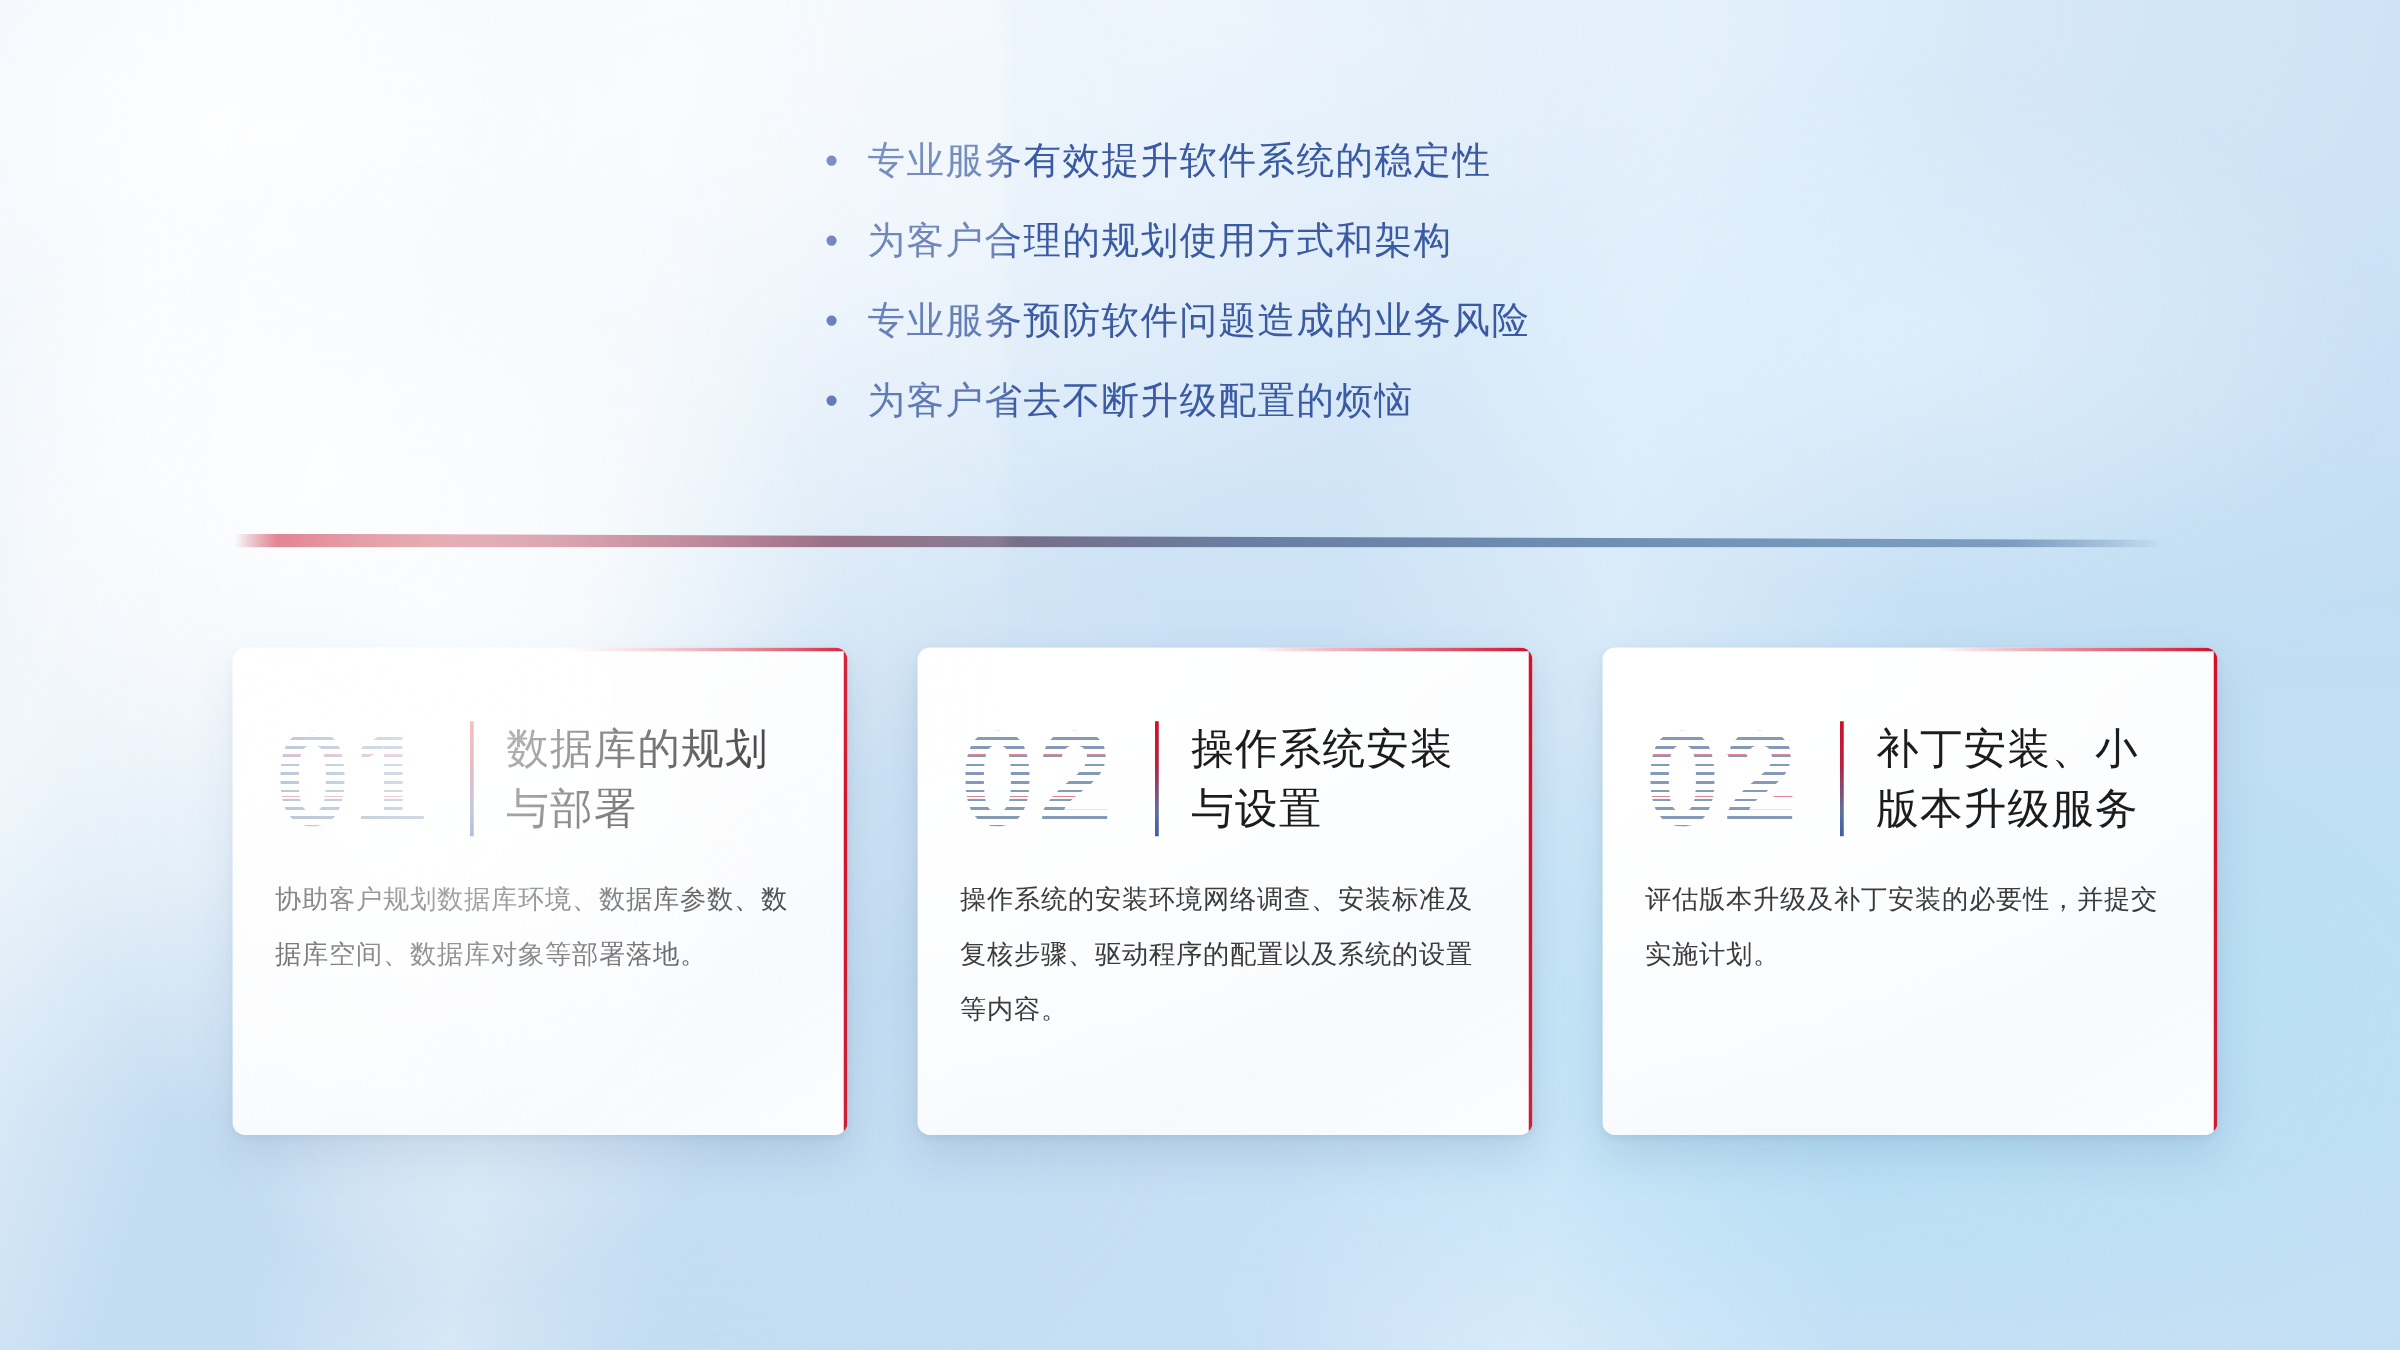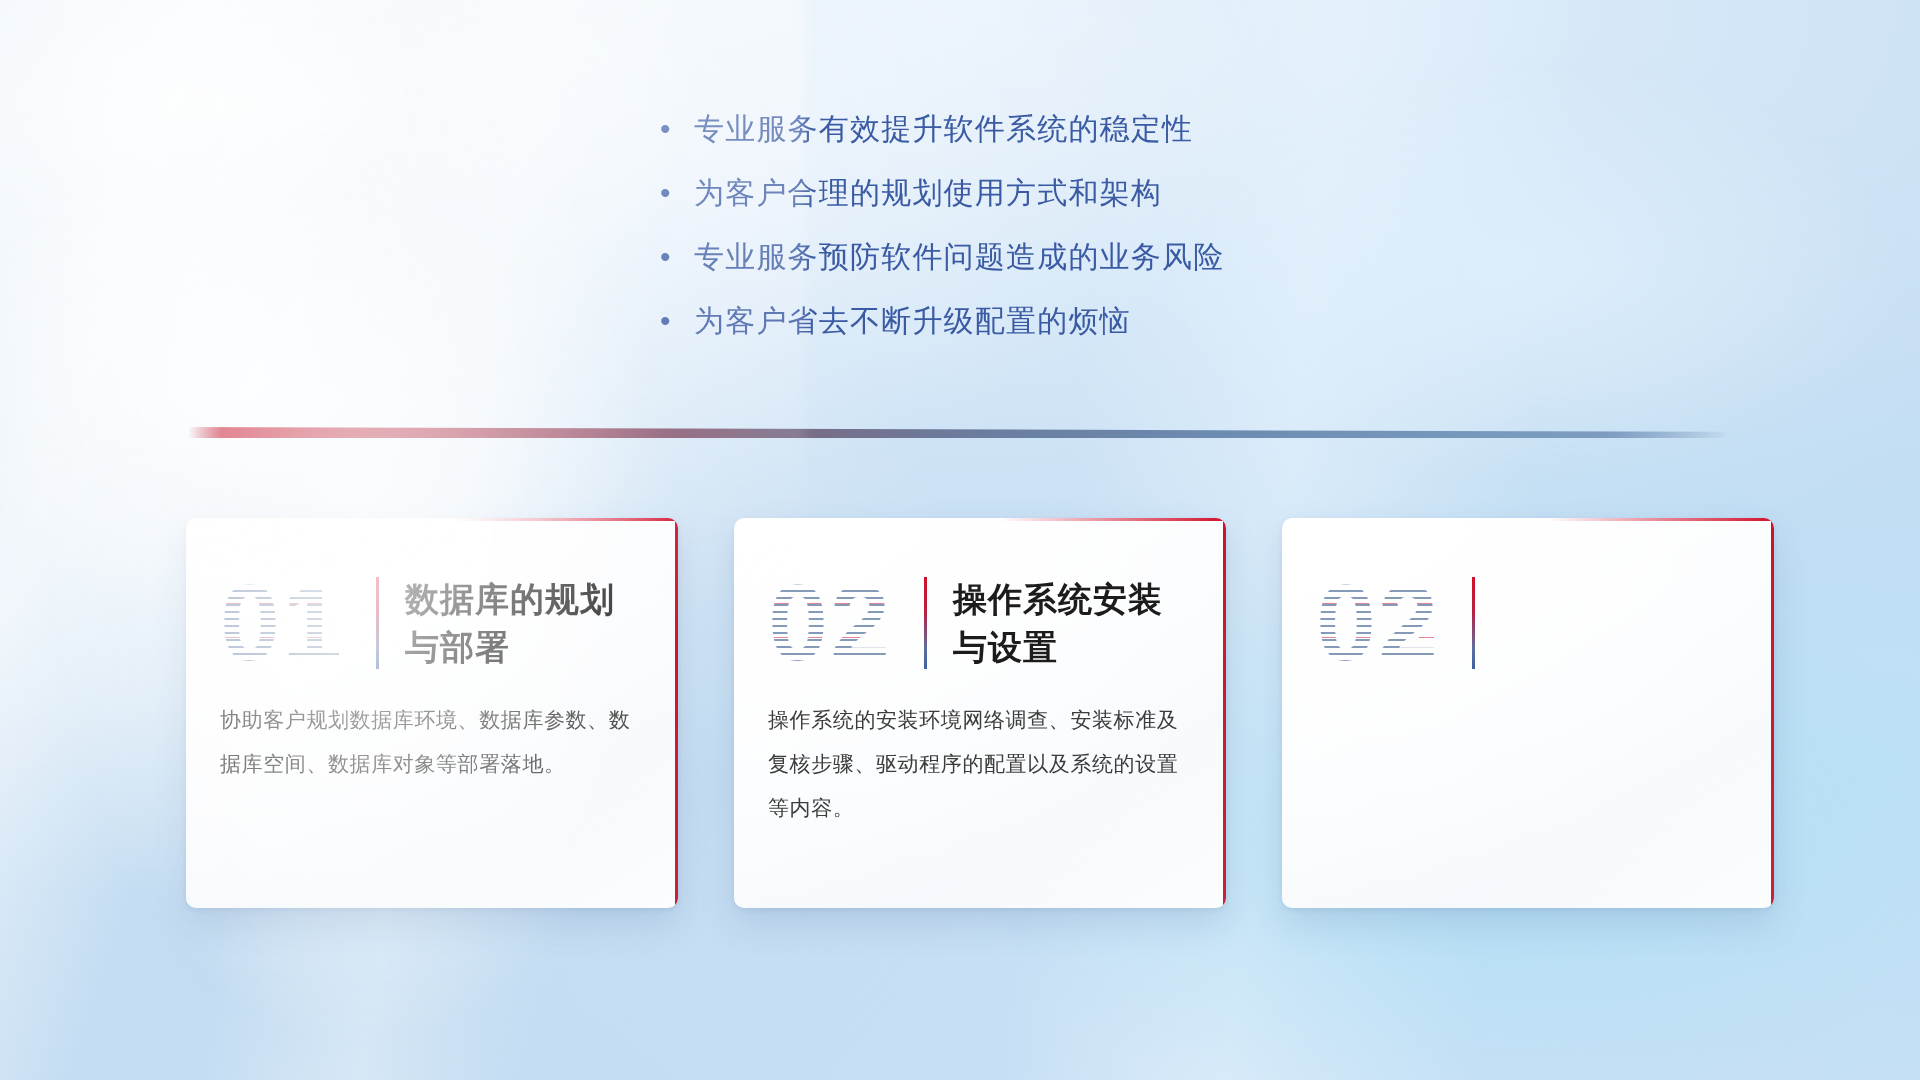--- a/index.html
+++ b/index.html
@@ -181,21 +181,21 @@
     height:92px;
     margin:0 26px 0 4px;
     background:linear-gradient(180deg,#d01128 0%,#b52240 38%,#5d6f9e 78%,#3f5fa3 100%);
   }
   .card-title{
     flex:1 1 auto;
     font-size:34px;
     line-height:48px;
     color:#1c1c1c;
     letter-spacing:1px;
-    font-weight:700;
+    font-weight:400;
   }
   .card-body{
     padding:10px 36px 0 34px;
     font-size:21px;
     line-height:44px;
     color:#3c3c3c;
     letter-spacing:.6px;
   }
 </style>
 </head>
@@ -252,17 +252,19 @@
       </div>
       <div class="card-body">操作系统的安装环境网络调查、安装标准及复核步骤、驱动程序的配置以及系统的设置等内容。</div>
     </div>
 
     <div class="card">
       <div class="card-top-edge"></div>
       <div class="card-edge"></div>
       <div class="card-head">
         <div class="card-number" data-ghost="03">02</div>
         <div class="card-bar"></div>
+        <div class="card-title">补丁安装、小版本升级服务</div>
       </div>
+      <div class="card-body">评估版本升级及补丁安装的必要性，并提交实施计划。</div>
     </div>
 
   </div>
 </div>
 
 </body></html>

